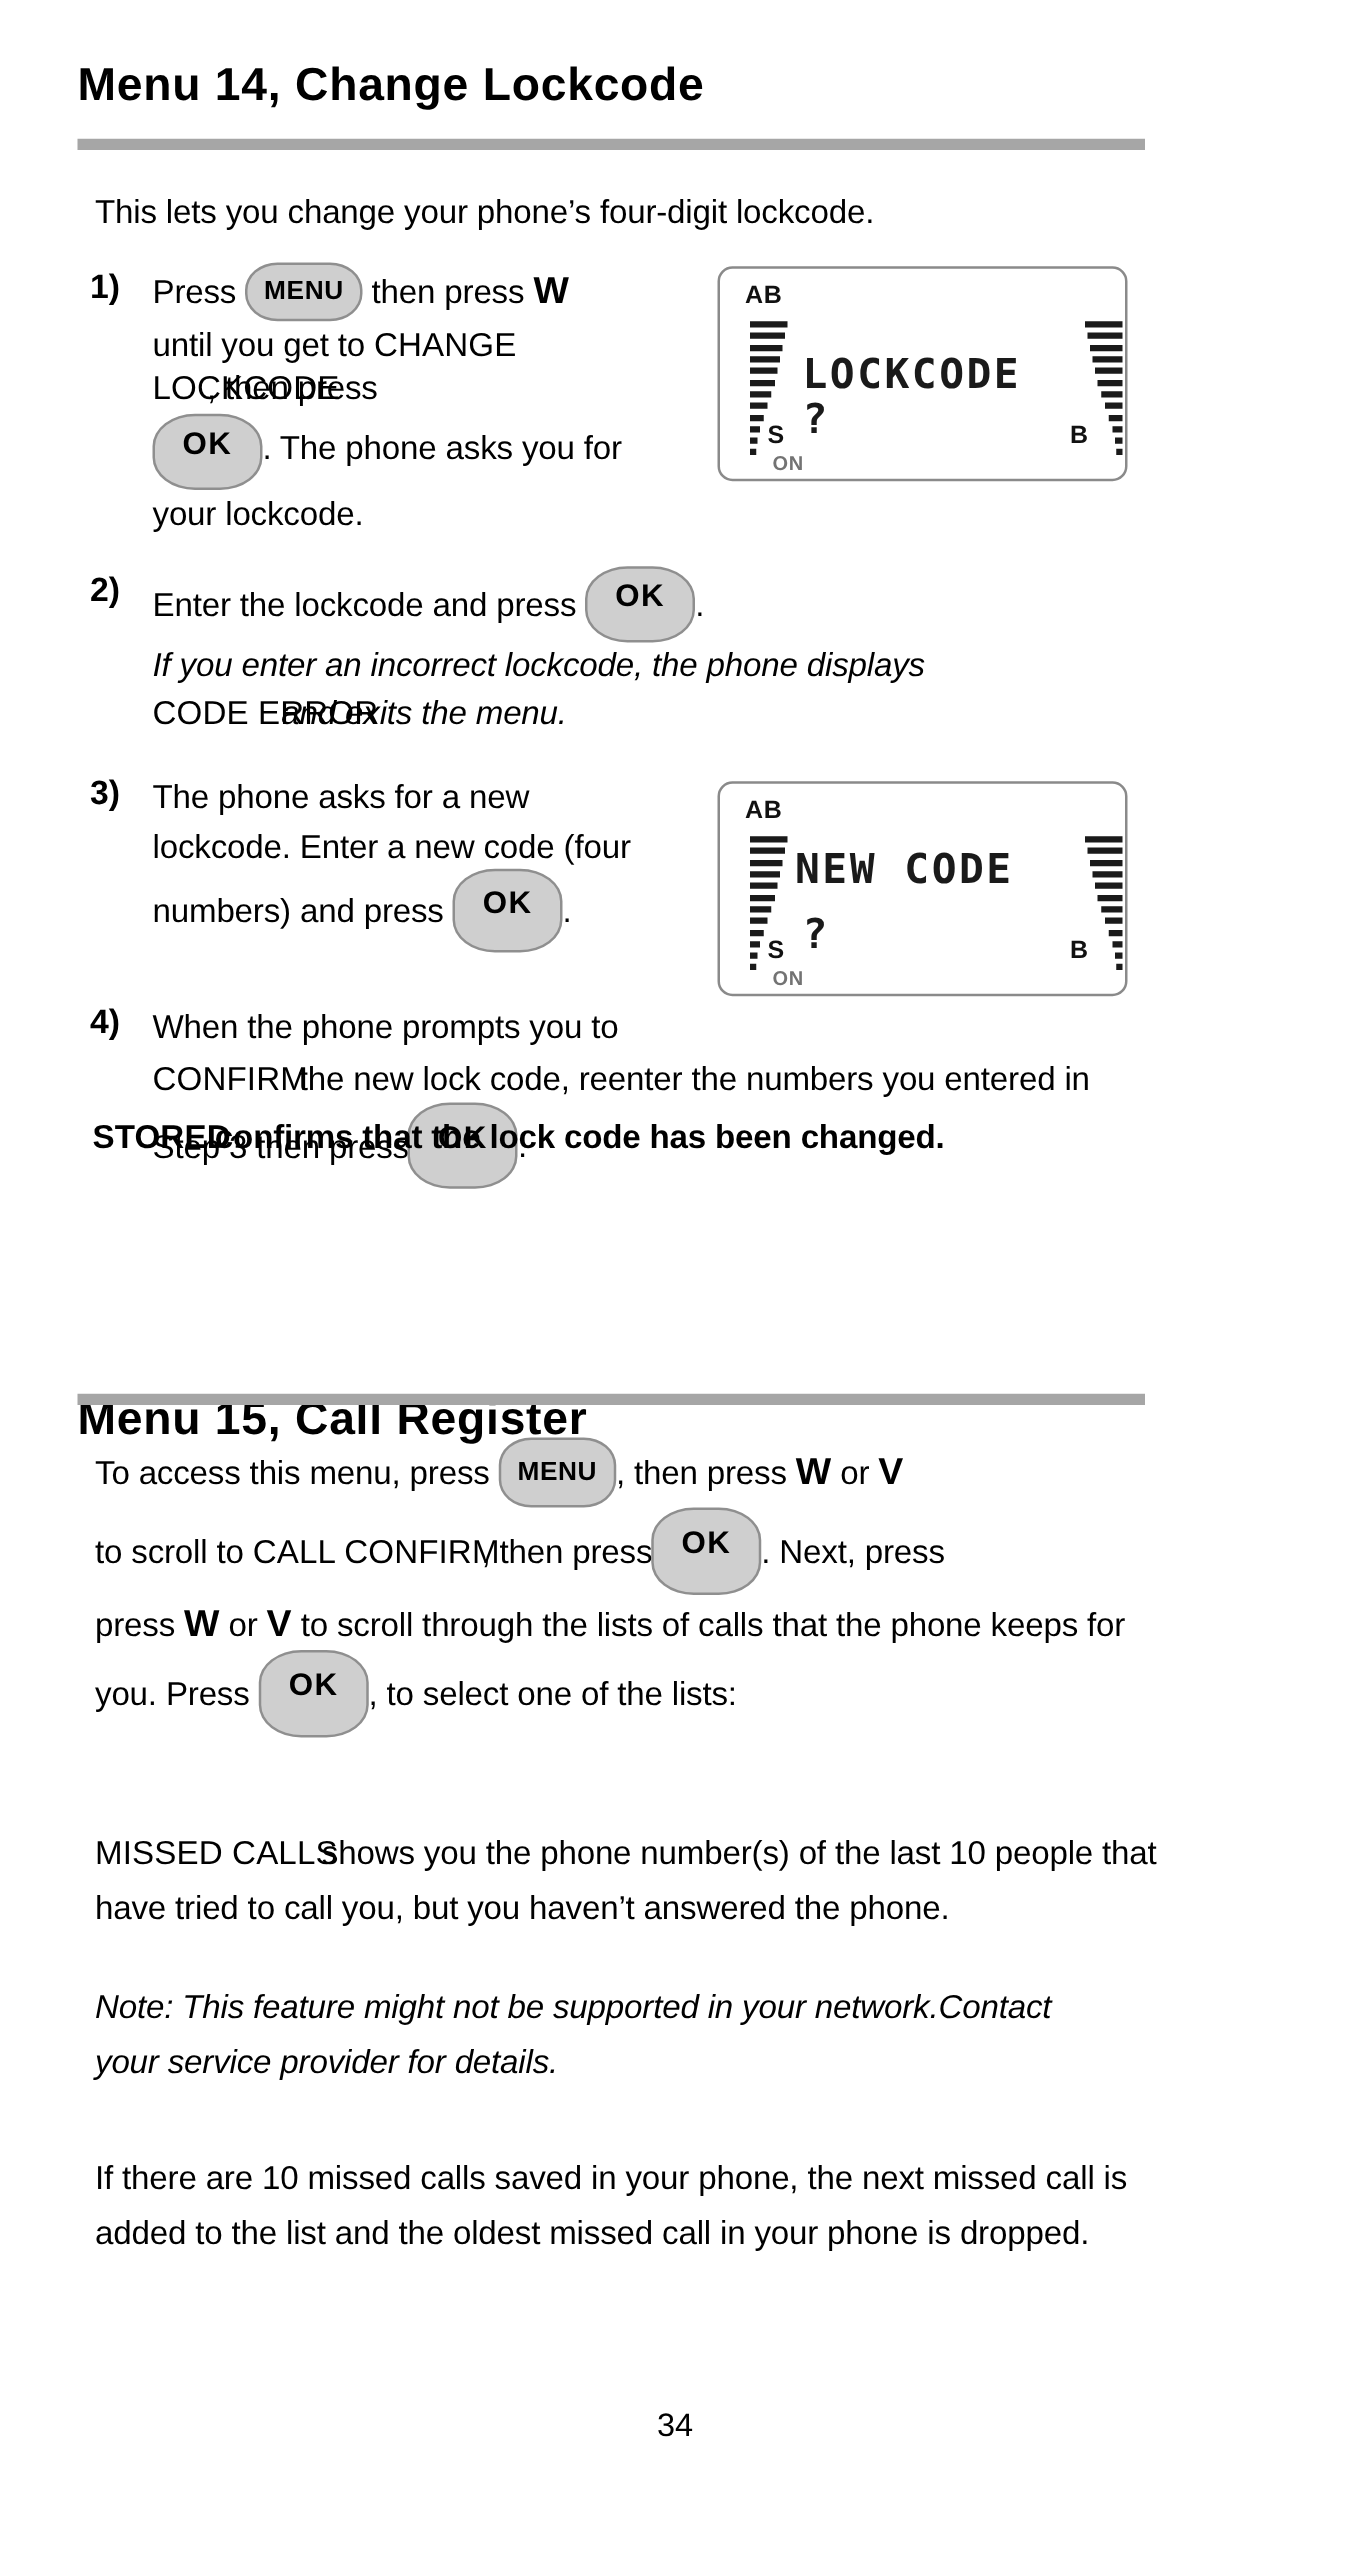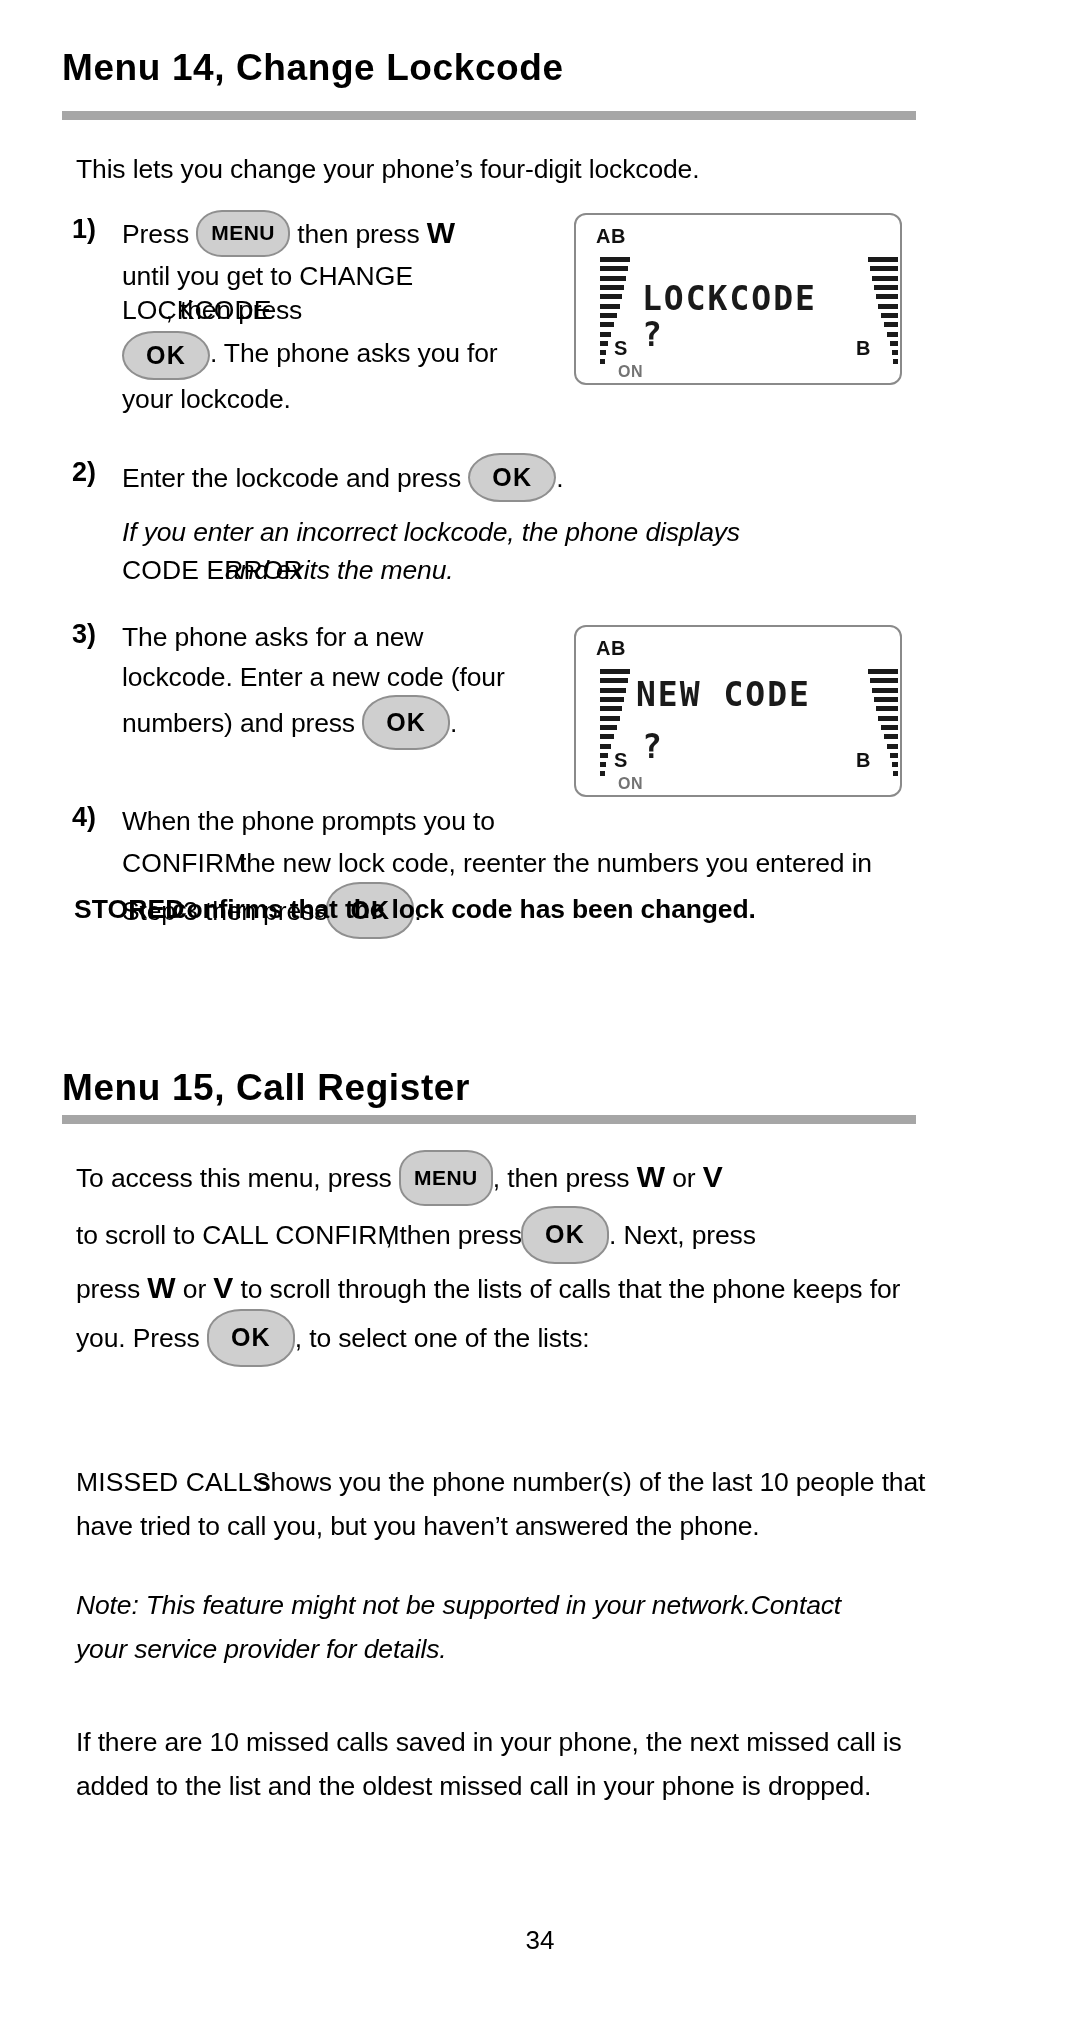--- a/index.html
+++ b/index.html
@@ -80,21 +80,21 @@
   }
   .key-menu {
     font-size: 21px;
     letter-spacing: 0.5px;
     padding: 4px 13px 5px 13px;
     border-radius: 26px / 22px;
   }
   .key-ok {
     font-size: 25px;
     letter-spacing: 1.2px;
-    padding: 5px 22px 6px 22px;
+    padding: 5px 22px 18px 22px;
     border-radius: 34px / 26px;
   }
 
   
   .navkey {
     font-weight: bold;
     font-size: 30px;
     letter-spacing: 0;
   }
 
@@ -314,21 +314,21 @@
     <div class="step-body body-text" style="line-height:42px;">
       <span>When the phone prompts you to </span><br>
       <span class="disp">CONFIRM</span><span class="overlap-sm" style="margin-left:-0.55em;"> the new lock code, reenter the numbers you entered in Step 3 then press </span><span class="key key-ok">OK</span><span>.</span>
     </div>
   </div>
 
   <div class="body-text" style="position:absolute; left:74px; top:892px; width:840px;font-weight:bold;">
     <span class="disp">STORED</span><span style="margin-left:-0.75em;"> confirms that the lock code has been changed.</span>
   </div>
 
-  <h1 class="section-heading" style="position:absolute; left:62px; top:1052px;margin-top:16px;">Menu 15, Call Register</h1>
+  <h1 class="section-heading" style="position:absolute; left:62px; top:1099px;margin-top:16px;">Menu 15, Call Register</h1>
   <div class="heading-rule" style="position:absolute; left:62px; top:1107px; width:854px;"></div>
 
   <div class="body-text" style="position:absolute; left:76px; top:1152px; width:840px; line-height:43px;">
     <span>To access this menu, press </span><span class="key key-menu">MENU</span><span>, then press </span><span class="navkey">W</span><span> or </span><span class="navkey">V</span><br>
     <span>to scroll to </span><span class="disp">CALL CONFIRM</span><span class="overlap-sm" style="margin-left:-0.55em;">, then press </span><span class="key key-ok">OK</span><span>. Next, press </span><br>
     
     
     <span>press </span><span class="navkey">W</span><span> or </span><span class="navkey">V</span><span>  to scroll through the lists of calls that the phone keeps for you. Press </span><span class="key key-ok">OK</span><span>, to select one of the lists:</span>
   </div>
 

